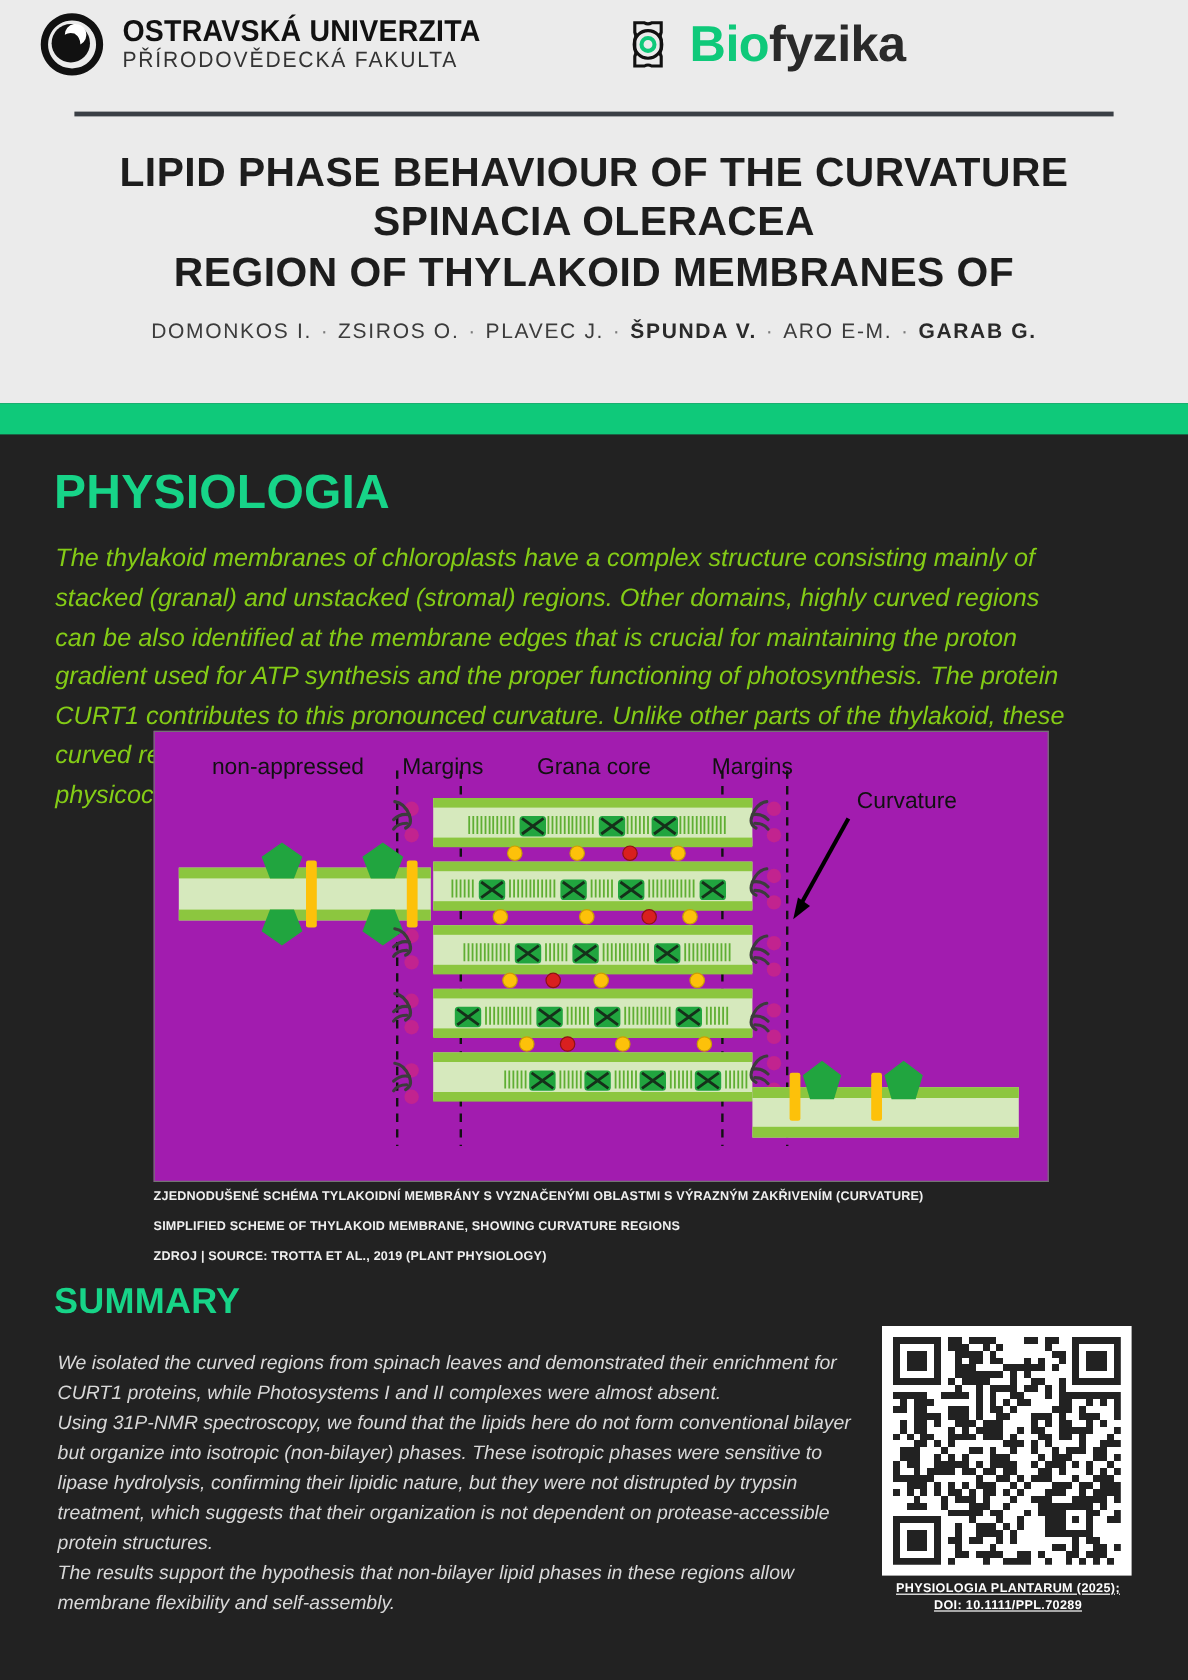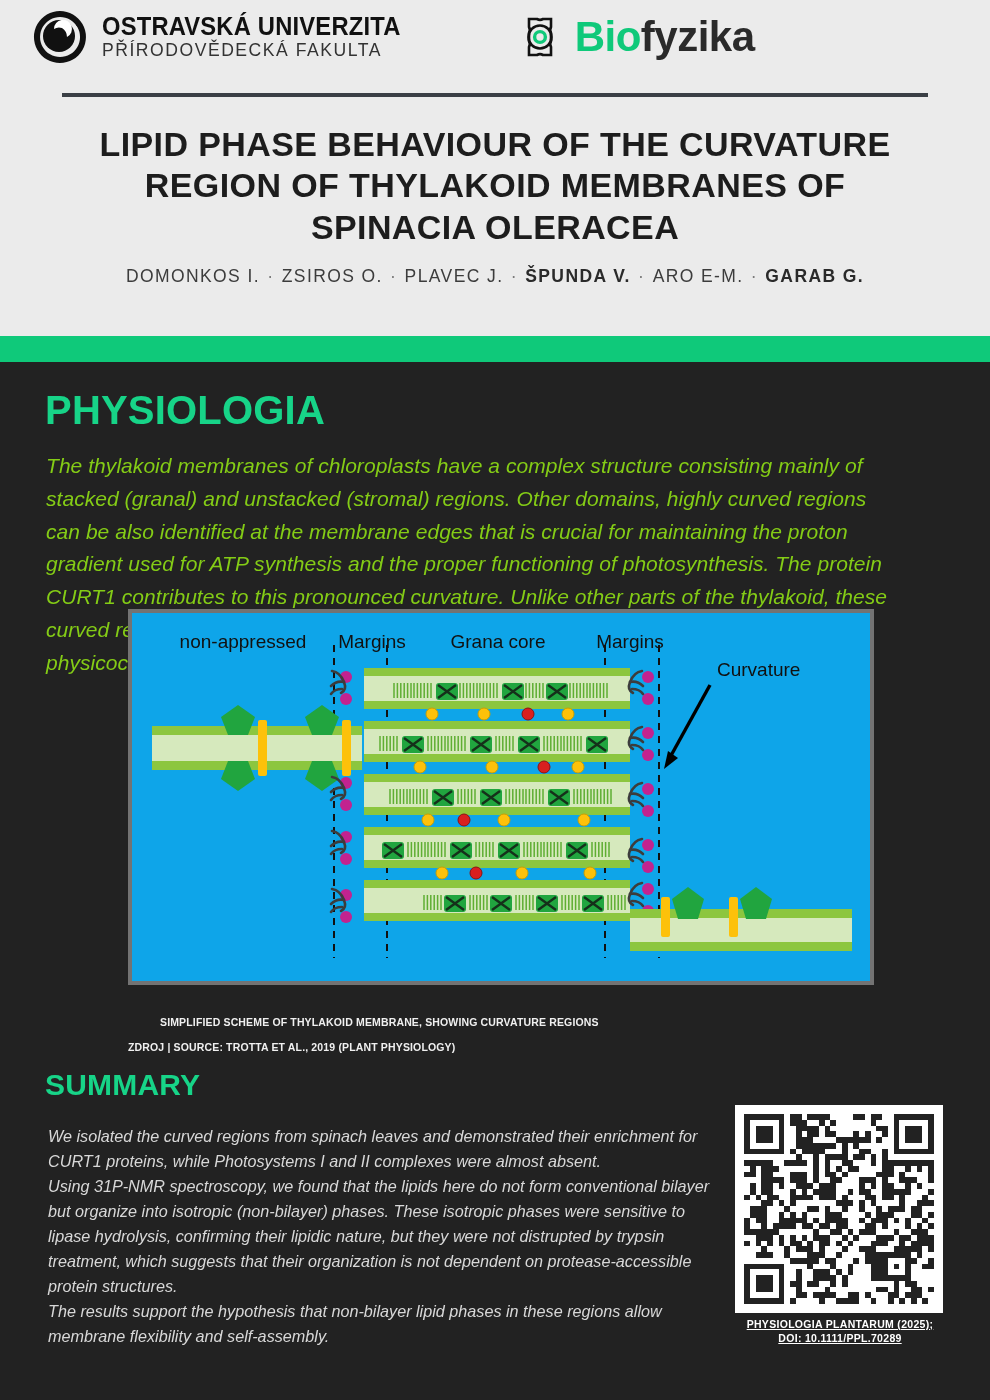--- a/index.html
+++ b/index.html
@@ -77,31 +77,31 @@
   }
   .intro-body {
     position: absolute; left: 46px; top: 450px; width: 860px;
     color: #84cc16; font-style: italic; font-size: 21px;
     line-height: 1.56; letter-spacing: 0.05px;
   }
 
   
   .figure-panel {
     position: absolute; left: 128px; top: 609px; width: 746px; height: 376px;
-    background: #0ea5e9; border: 4px solid #737373;
+    background: #a21caf; border: 1px solid #737373;
     overflow: hidden;
   }
   .figure-panel svg { display: block; }
 
   .caption {
     position: absolute; left: 128px; width: 760px;
     color: #f0f0f0; font-size: 10.5px; font-weight: bold; letter-spacing: 0.15px;
   }
   #cap1 { top: 991px; }
-  #cap2 { top: 1016px; margin-left: 32px; }
+  #cap2 { top: 1016px; }
   #cap3 { top: 1041px; }
 
   #summary-head {
     position: absolute; left: 45px; top: 1068px;
     font-size: 30px;
   }
   .summary-body {
     position: absolute; left: 48px; top: 1124px; width: 665px;
     color: #d8d8d8; font-style: italic; font-size: 16.2px;
     line-height: 1.54;
@@ -156,22 +156,22 @@
         </span>
         <span class="bio-text"><span class="bio-a">Bio</span><span class="bio-b">fyzika</span></span>
       </div>
 
     </div>
 
     <div class="head-rule"></div>
 
     <div class="title" id="poster-title">
         <div>LIPID PHASE BEHAVIOUR OF THE CURVATURE</div>
+        <div>SPINACIA OLERACEA</div>
         <div>REGION OF THYLAKOID MEMBRANES OF</div>
-        <div>SPINACIA OLERACEA</div>
       </div>
 
     <div class="authors">
       <div class="au" id="authors-2"><span>DOMONKOS I.</span><span class="sep"> · </span><span>ZSIROS O.</span><span class="sep"> · </span><span>PLAVEC J.</span><span class="sep"> · </span><span class="b">ŠPUNDA V.</span><span class="sep"> · </span><span>ARO E-M.</span><span class="sep"> · </span><span class="b">GARAB G.</span></div>
     </div>
 
   </div>
 
   <div class="accent-bar"></div>
 
@@ -417,20 +417,21 @@
           <rect x="529" y="284" width="9" height="40" rx="2" fill="#fdc10a"></rect>
         </g>
         <g>
           <path d="M624 274 l16 12 l-6 20 h-20 l-6 -20 z" fill="#21a53f"></path>
           <rect x="597" y="284" width="9" height="40" rx="2" fill="#fdc10a"></rect>
         </g>
       </g>
     </svg>
   </div>
 
+  <div class="caption" id="cap1">ZJEDNODUŠENÉ SCHÉMA TYLAKOIDNÍ MEMBRÁNY S VYZNAČENÝMI OBLASTMI S VÝRAZNÝM ZAKŘIVENÍM (CURVATURE)</div>
   <div class="caption" id="cap2">SIMPLIFIED SCHEME OF THYLAKOID MEMBRANE, SHOWING CURVATURE REGIONS</div>
   <div class="caption" id="cap3">ZDROJ | SOURCE: TROTTA ET AL., 2019 (PLANT PHYSIOLOGY)</div>
 
   <div class="section-head" id="summary-head">SUMMARY</div>
 
   <div class="summary-body" id="summary-body">
       <div>We isolated the curved regions from spinach leaves and demonstrated their enrichment for CURT1 proteins, while Photosystems I and II complexes were almost absent.</div>
       <div>Using 31P-NMR spectroscopy, we found that the lipids here do not form conventional bilayer but organize into isotropic (non-bilayer) phases. These isotropic phases were sensitive to lipase hydrolysis, confirming their lipidic nature, but they were not distrupted by trypsin treatment, which suggests that their organization is not dependent on protease-accessible protein structures.</div>
       <div>The results support the hypothesis that non-bilayer lipid phases in these regions allow membrane flexibility and self-assembly.</div>
     </div>

